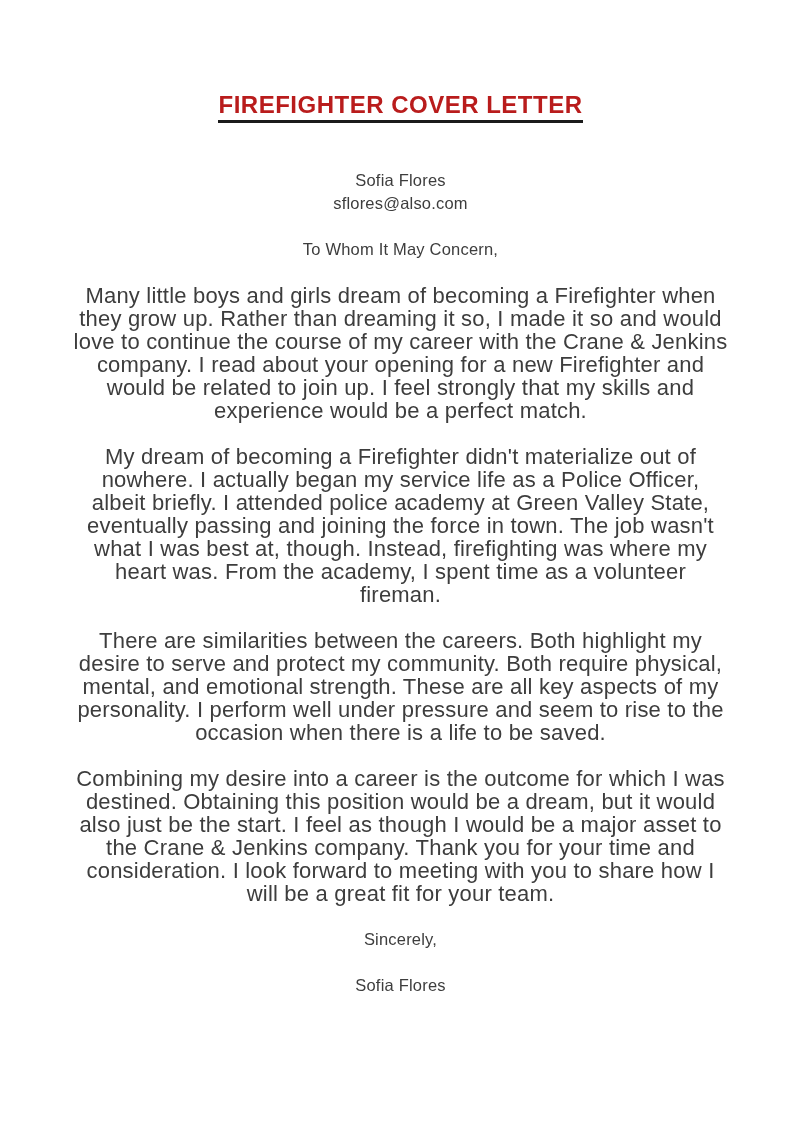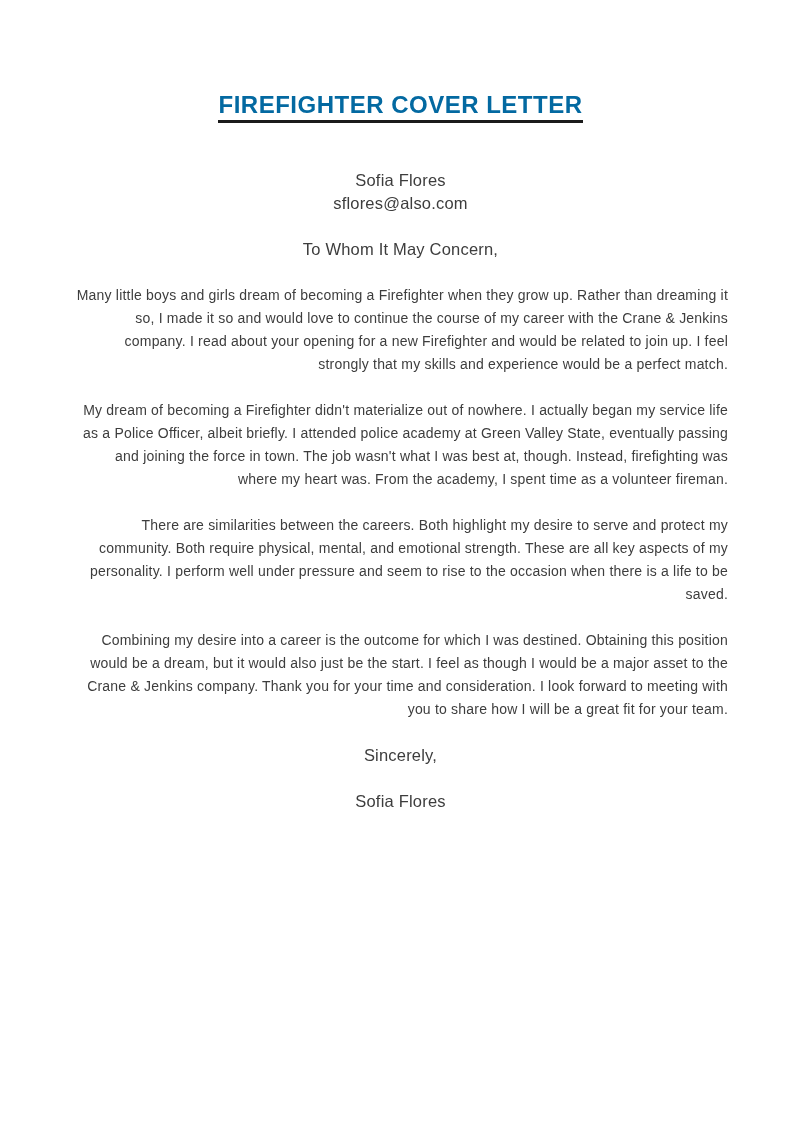--- a/index.html
+++ b/index.html
@@ -21,41 +21,41 @@
   }
   .doc-title-wrap {
     text-align: center;
     margin: 0 0 46px 0;
   }
   .doc-title {
     display: inline-block;
     font-size: 24px;
     font-weight: 700;
     letter-spacing: 0.5px;
-    color: #0369a1;
+    color: #b91c1c;
     border-bottom: 3px solid #1b1b1b;
     padding-bottom: 2px;
     line-height: 1.1;
   }
   .line {
     font-size: 16.5px;
     line-height: 23px;
     letter-spacing: 0.2px;
     text-align: center;
   }
   .block {
     margin: 0 0 23px 0;
   }
   .contact .line { margin: 0; }
   p.para {
     margin: 0 0 23px 0;
-    font-size: 14px;
+    font-size: 22px;
     line-height: 23px;
     letter-spacing: 0.2px;
-    text-align: right;
+    text-align: center;
   }
 </style>
 </head>
 <body>
 
 <div class="page">
 
   <div class="doc-title-wrap">
     <span class="doc-title">FIREFIGHTER COVER LETTER</span>
   </div>

